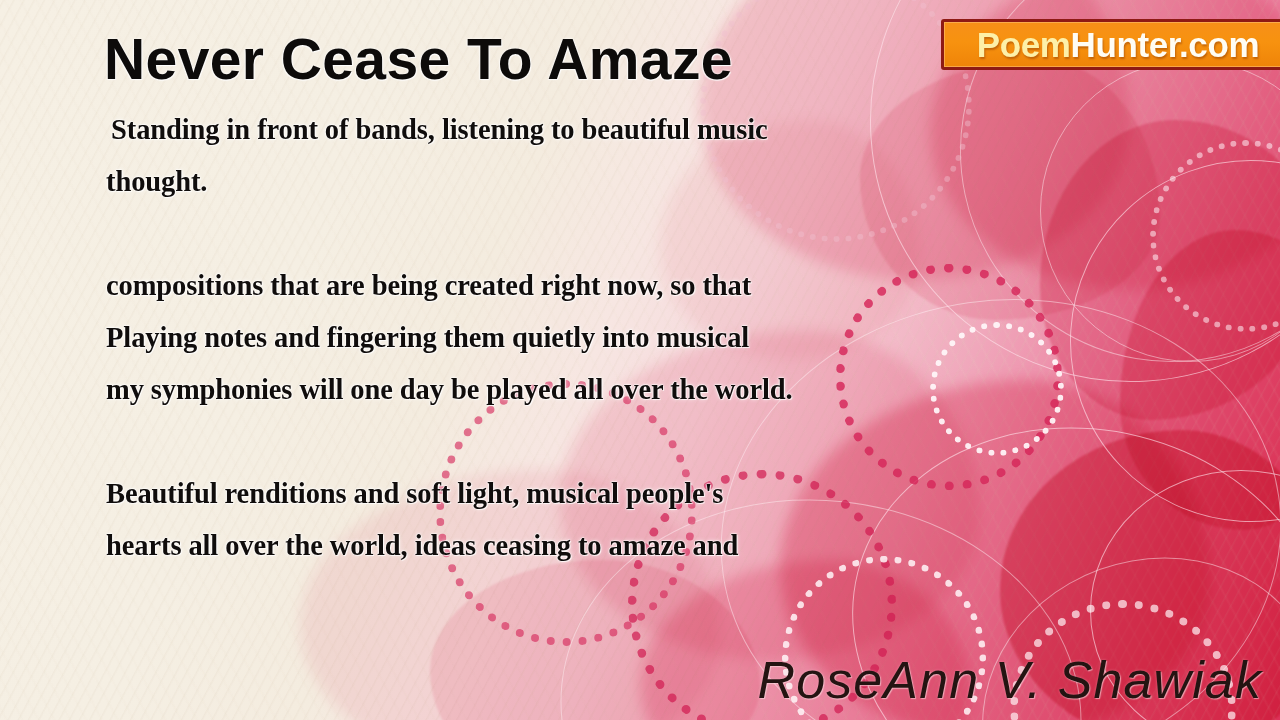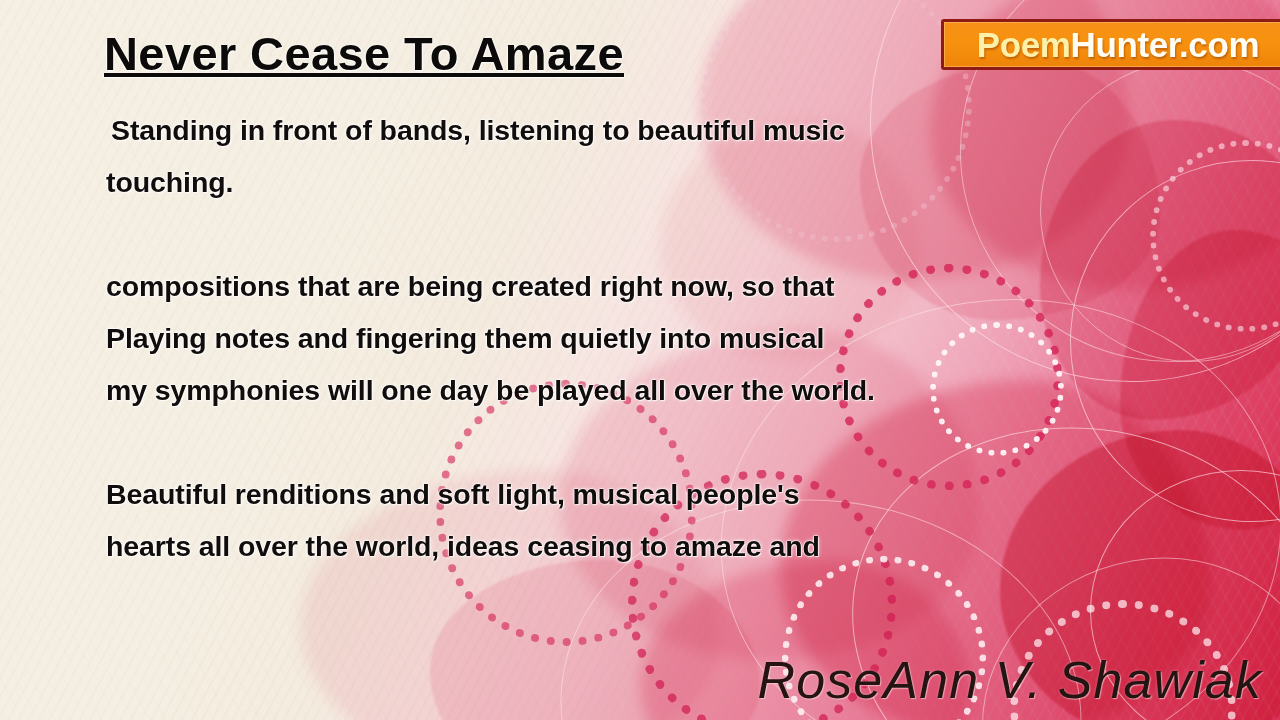--- a/index.html
+++ b/index.html
@@ -76,39 +76,38 @@
     border-radius: 50%;
     border-style: dotted;
     background: transparent;
   }
 
   
   .title {
     position: absolute;
     left: 104px;
     top: 26px;
-    font-size: 47px;
+    font-size: 57px;
     font-weight: 700;
     color: #0d0b0a;
     letter-spacing: 0.4px;
     white-space: nowrap;
     text-shadow:
       0 0 3px rgba(255,255,255,0.95),
       1px 1px 0 rgba(255,255,255,0.75),
       -1px 1px 0 rgba(255,255,255,0.55);
-    text-decoration: underline;
   }
 
   .poem {
     position: absolute;
     left: 106px;
     top: 104px;
     width: 1020px;
   }
-  .stanza { margin: 0 0 52px 0; }
+  .stanza { margin: 0 0 52px 0; font-family: Liberation Serif, serif; }
   .stanza:last-child { margin-bottom: 0; }
   .poem-line {
     font-size: 28.5px;
     font-weight: 700;
     line-height: 52px;
     color: #100d0c;
     white-space: nowrap;
     letter-spacing: -0.1px;
     text-shadow:
       0 0 4px rgba(255,255,255,0.92),
@@ -210,21 +209,21 @@
   <div class="title">Never Cease To Amaze</div>
 
   <div class="logo">
     <span class="logo-text"><span class="logo-poem">Poem</span><span class="logo-hunter">Hunter.com</span></span>
   </div>
 
   <div class="poem">
 
     <div class="stanza indent">
       <div class="poem-line">Standing in front of bands, listening to beautiful music</div>
-      <div class="poem-line">touching.</div>
+      <div class="poem-line">thought.</div>
     </div>
 
     <div class="stanza">
       <div class="poem-line">compositions that are being created right now, so that</div>
       <div class="poem-line">Playing notes and fingering them quietly into musical</div>
       <div class="poem-line">my symphonies will one day be played all over the world.</div>
     </div>
 
     <div class="stanza">
       <div class="poem-line">Beautiful renditions and soft light, musical people's</div>

